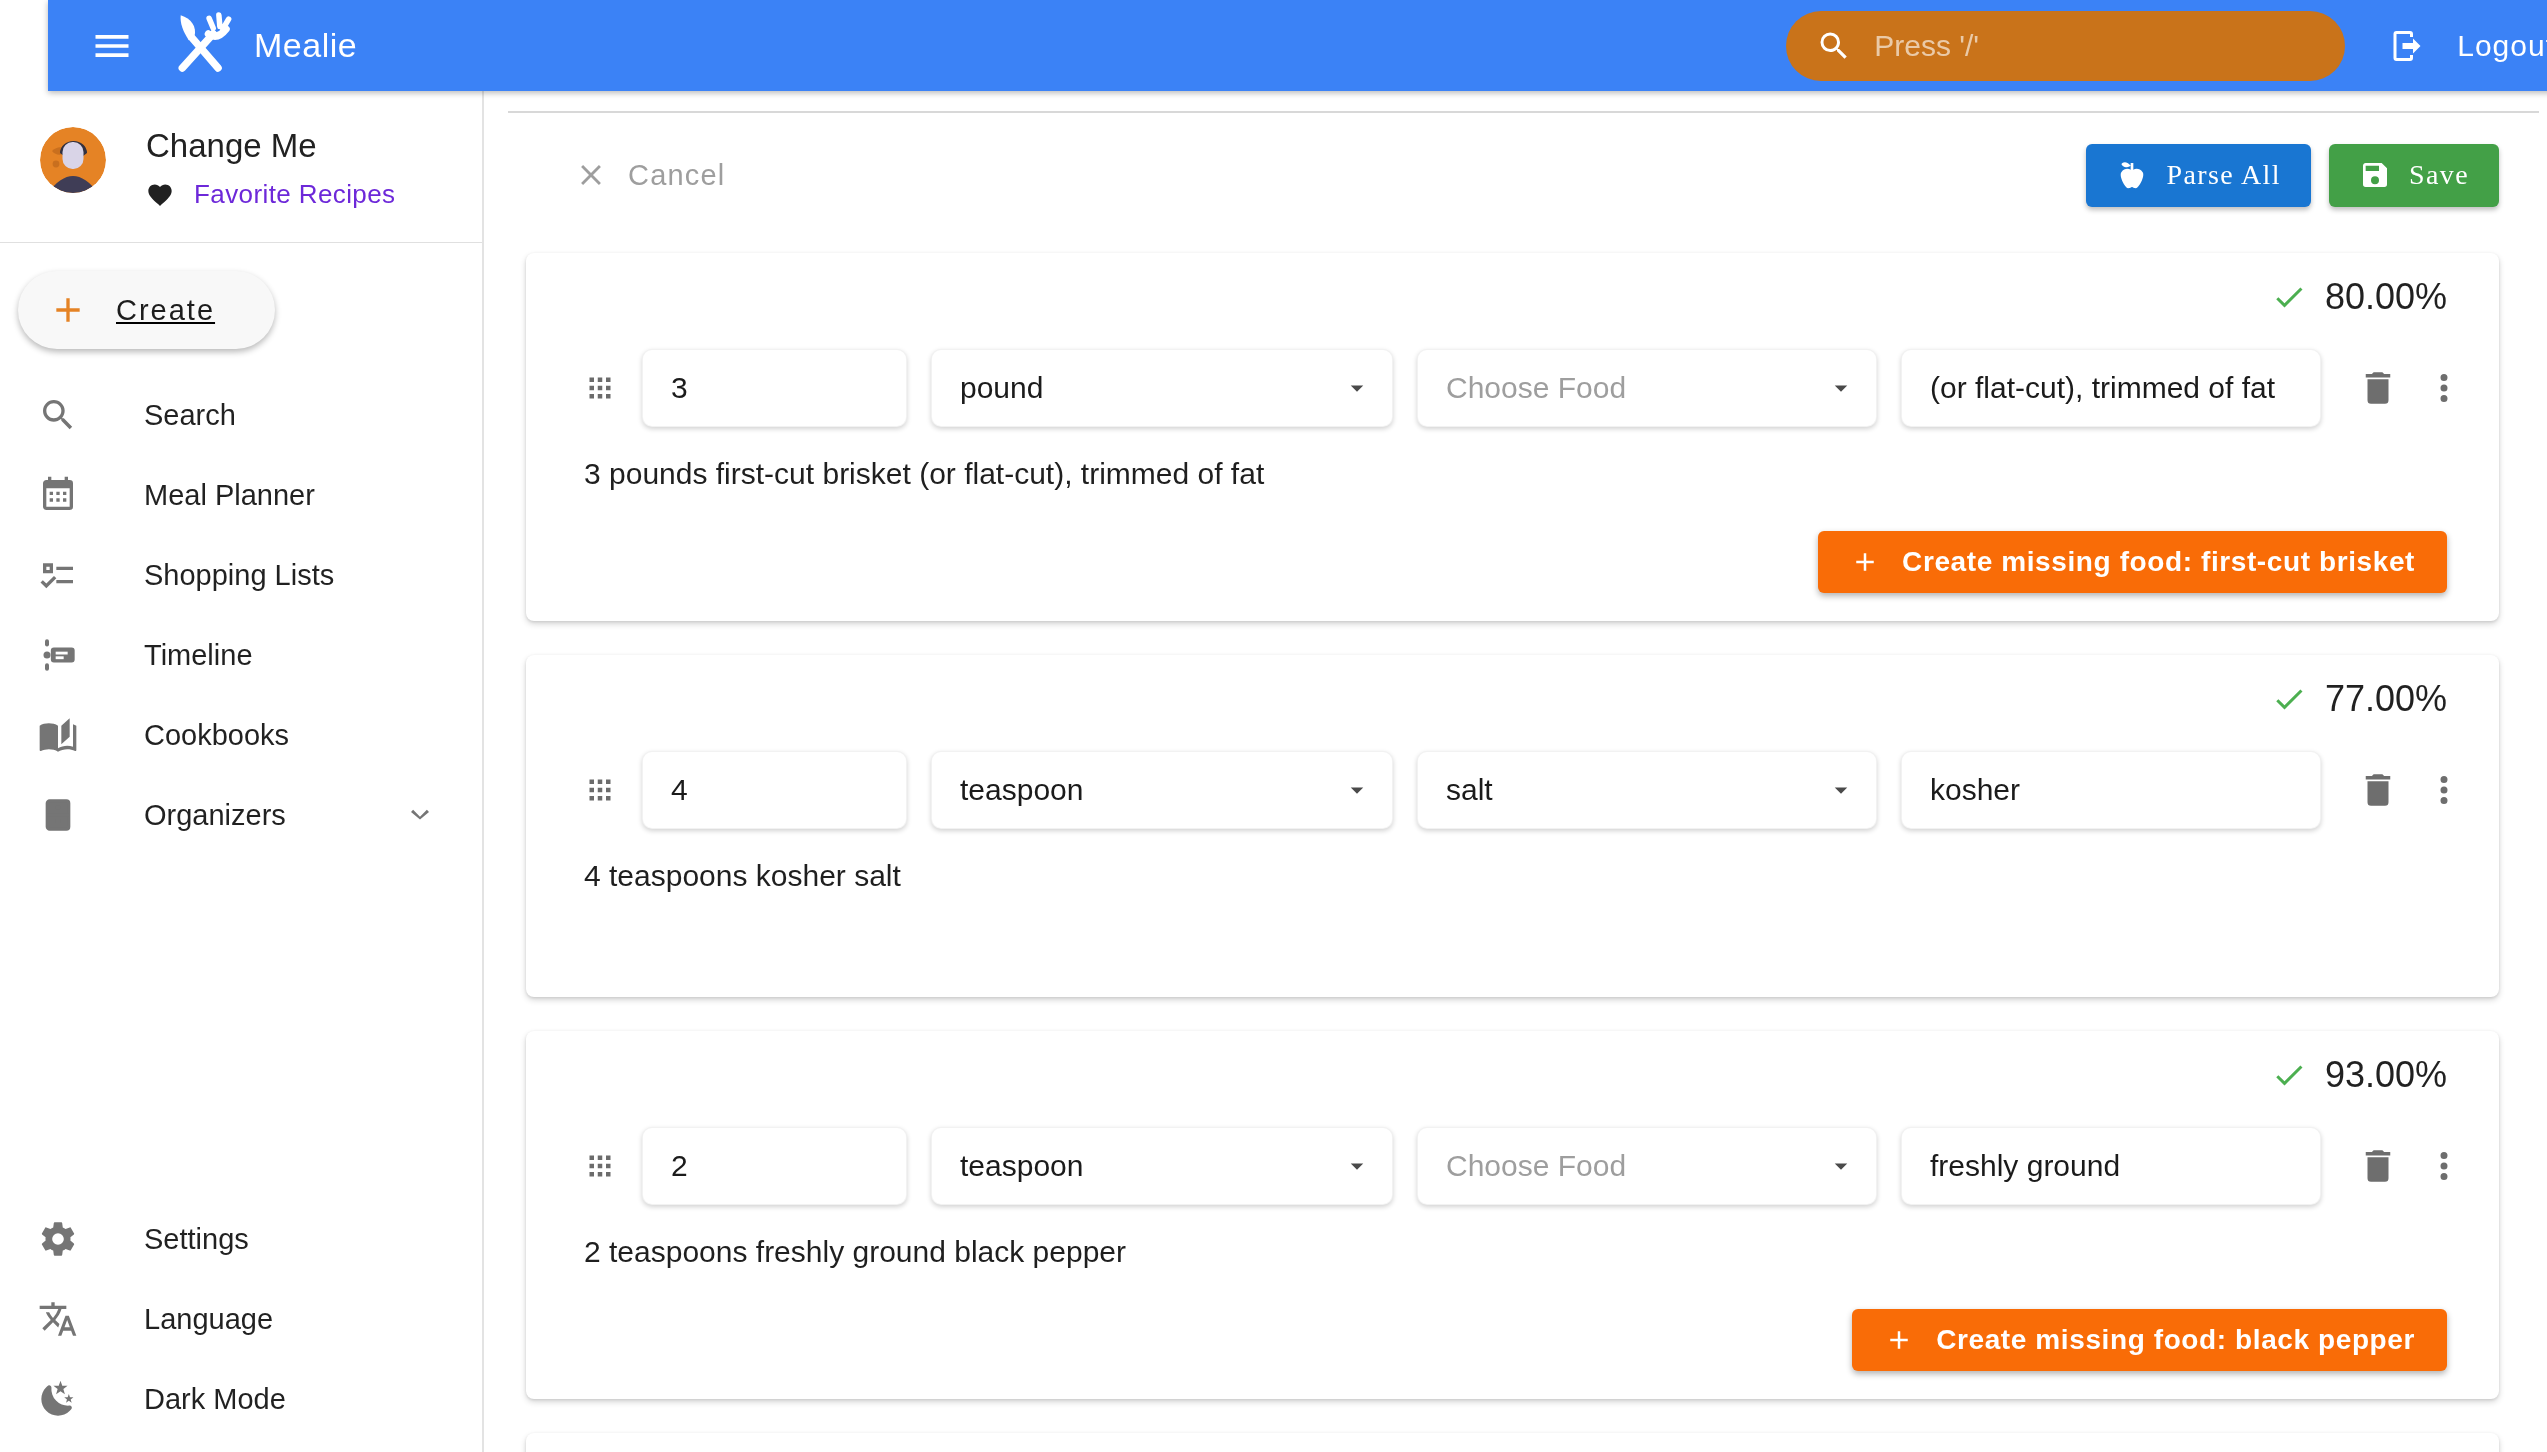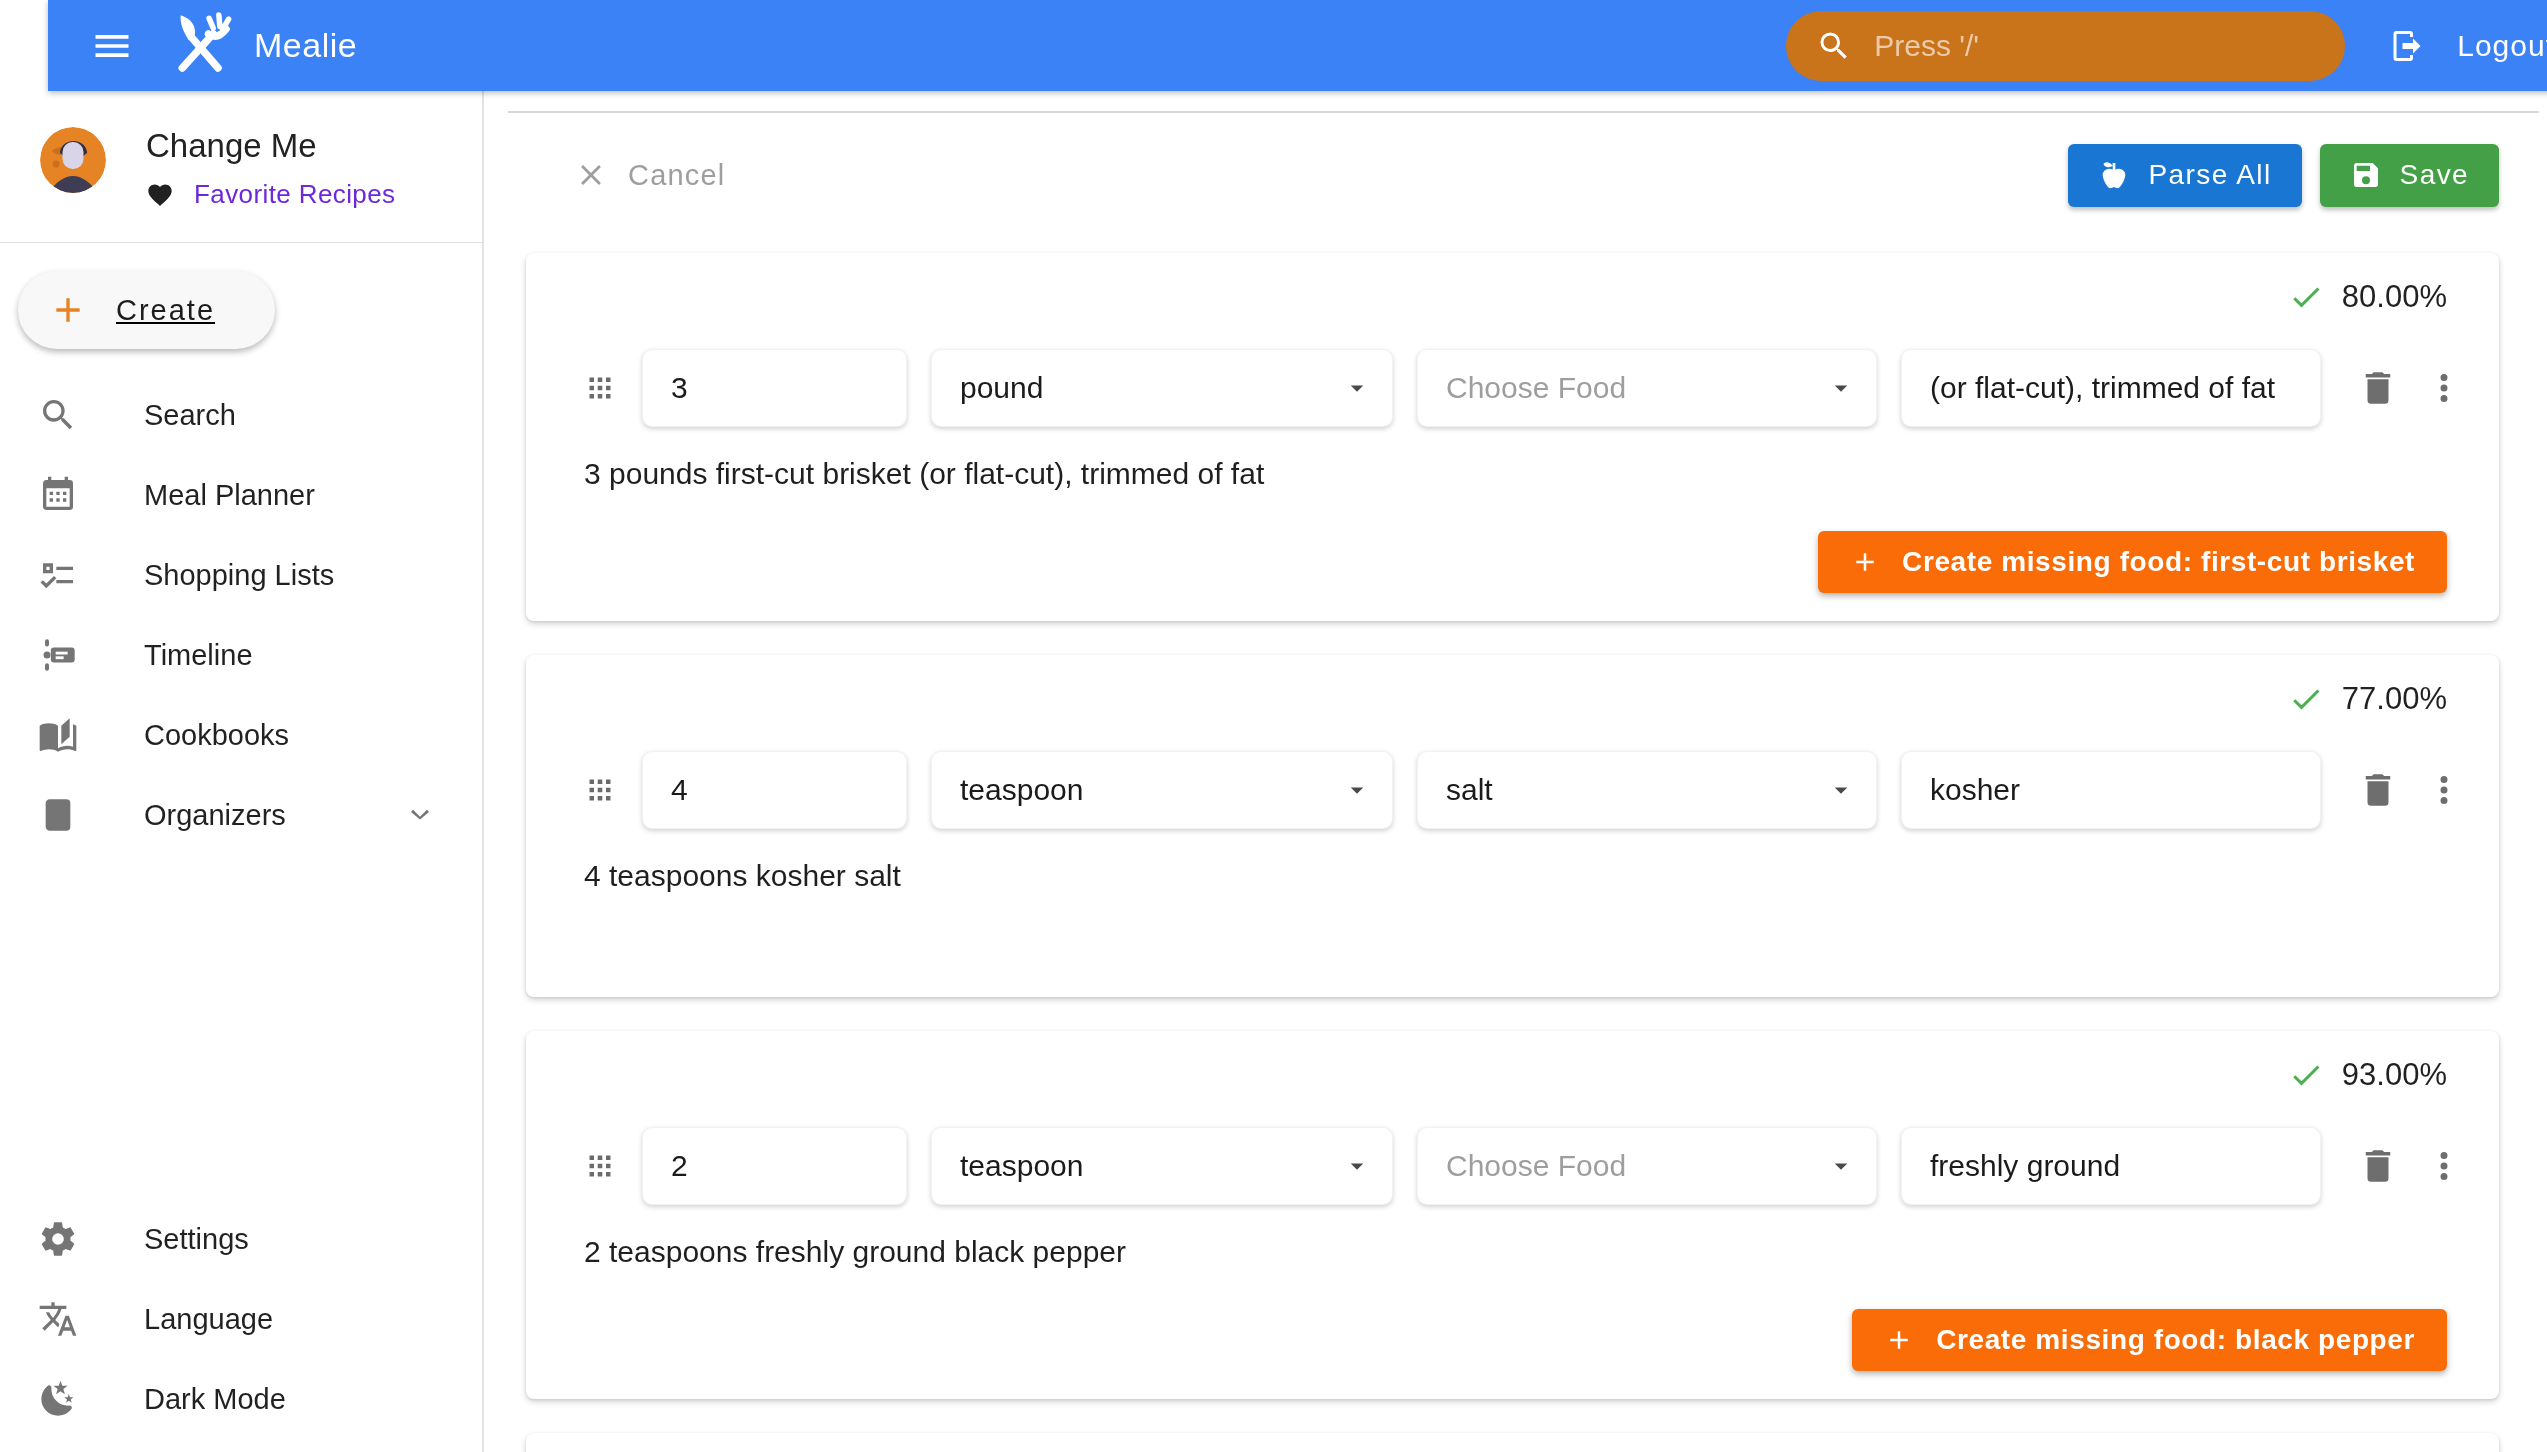--- a/index.html
+++ b/index.html
@@ -56,33 +56,33 @@
   
   .main { flex:1; position:relative; overflow:hidden; background:#fff;border-radius:10px; }
   .top-divider { border-top:2px solid #D8D8D8; margin:20px 8px 0 24px; }
   .toolbar { margin:22px 48px 0 42px; height:80px; display:flex; align-items:center; }
   .cancel-btn { background:none; border:none; cursor:pointer; display:flex; align-items:center;
     gap:20px; padding-left:48px; color:#9E9E9E; font-size:29px; font-weight:500; letter-spacing:1.2px; }
   .cancel-btn svg { width:34px; height:34px; fill:#9E9E9E; }
   .toolbar-actions { margin-left:auto; display:flex; gap:18px; }
   .action-btn { height:63px; border:none; border-radius:6px; cursor:pointer; color:#fff;
     display:flex; align-items:center; gap:18px; padding:0 30px; font-size:28px; font-weight:500;
-    letter-spacing:1.4px; box-shadow:0 3px 5px rgba(0,0,0,.25); font-family:Liberation Sans, sans-serif; }
+    letter-spacing:1.4px; box-shadow:0 3px 5px rgba(0,0,0,.25); font-family:Liberation Serif, serif; }
   .action-btn svg { width:32px; height:32px; fill:#fff; }
   .btn-blue { background:#1976D2; }
   .btn-green { background:#43A047; }
 
   
   .card { margin:0 48px 34px 42px; background:#fff; border-radius:8px;
     box-shadow:0 3px 6px rgba(0,0,0,.16), 0 1px 3px rgba(0,0,0,.1); }
   .card.first { margin-top:38px; }
   .confidence { display:flex; justify-content:flex-end; align-items:center; gap:18px;
     padding:26px 52px 0 0; height:62px; }
   .confidence svg { width:36px; height:36px; fill:#4CAF50; }
-  .confidence-val { font-size:31px; color:rgba(0,0,0,.87); }
+  .confidence-val { font-size:36px; color:rgba(0,0,0,.87); }
   .fields-row { margin-top:34px; padding:0 34px 0 56px; display:flex; align-items:center; gap:24px; }
   .drag { width:36px; height:36px; flex:none; display:flex; align-items:center; cursor:grab; }
   .drag svg { width:36px; height:36px; fill:#6b6b6b; }
   .field { height:78px; background:#fff; border:1px solid rgba(0,0,0,.05); border-radius:10px;
     box-shadow:0 2px 5px rgba(0,0,0,.18); font-size:30px; color:#1b1b1b;
     font-family:"Liberation Sans",sans-serif; }
   input.field { padding:0 28px; outline:none; }
   .qty { width:265px; flex:none; }
   .select { display:flex; align-items:center; padding:0 20px 0 28px; cursor:pointer; }
   .unit { width:462px; flex:none; }

